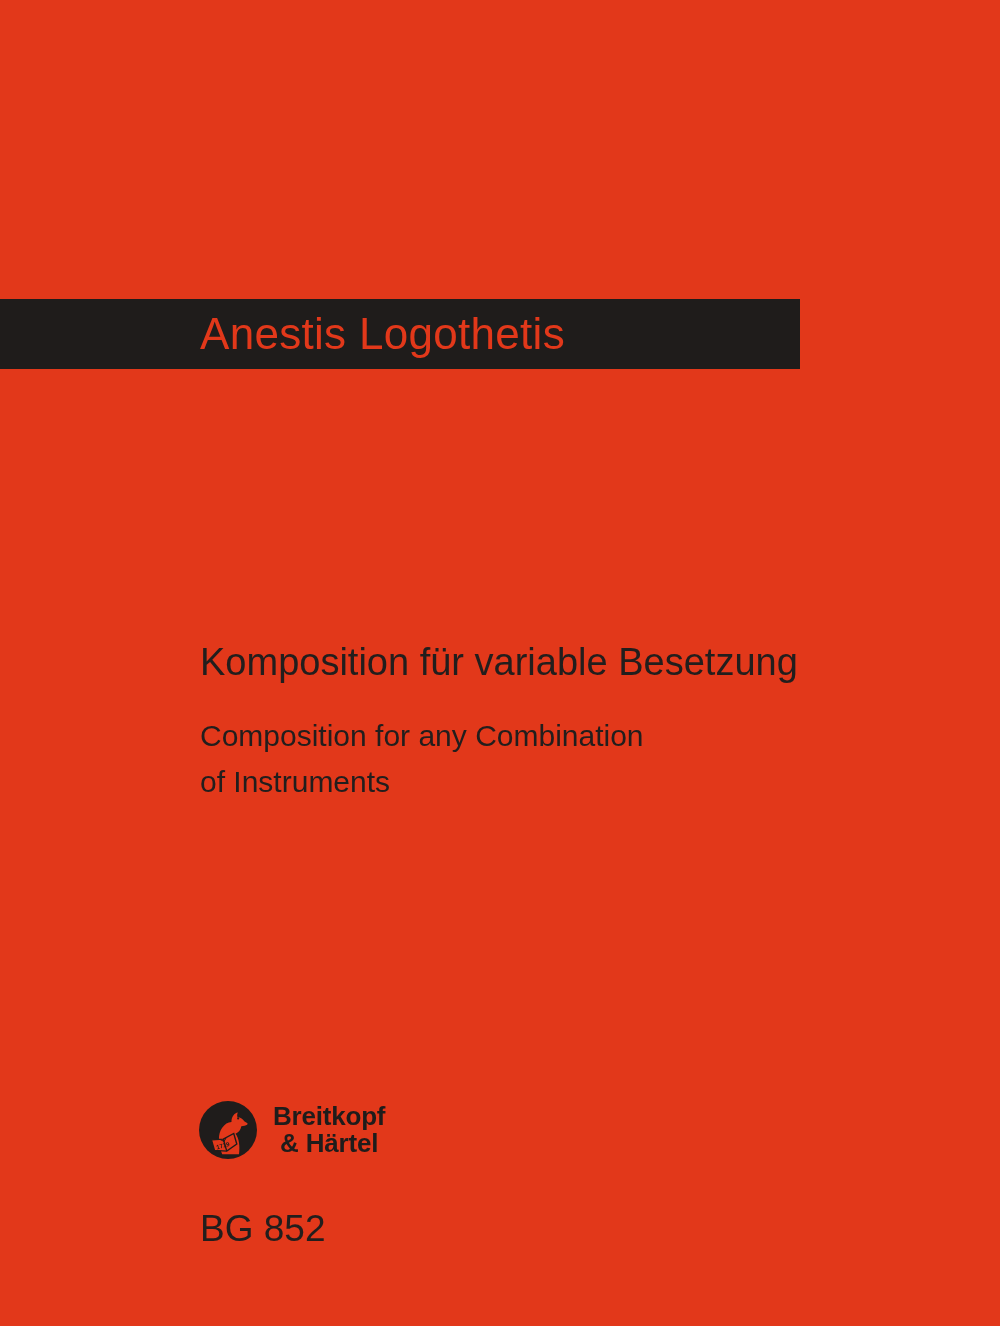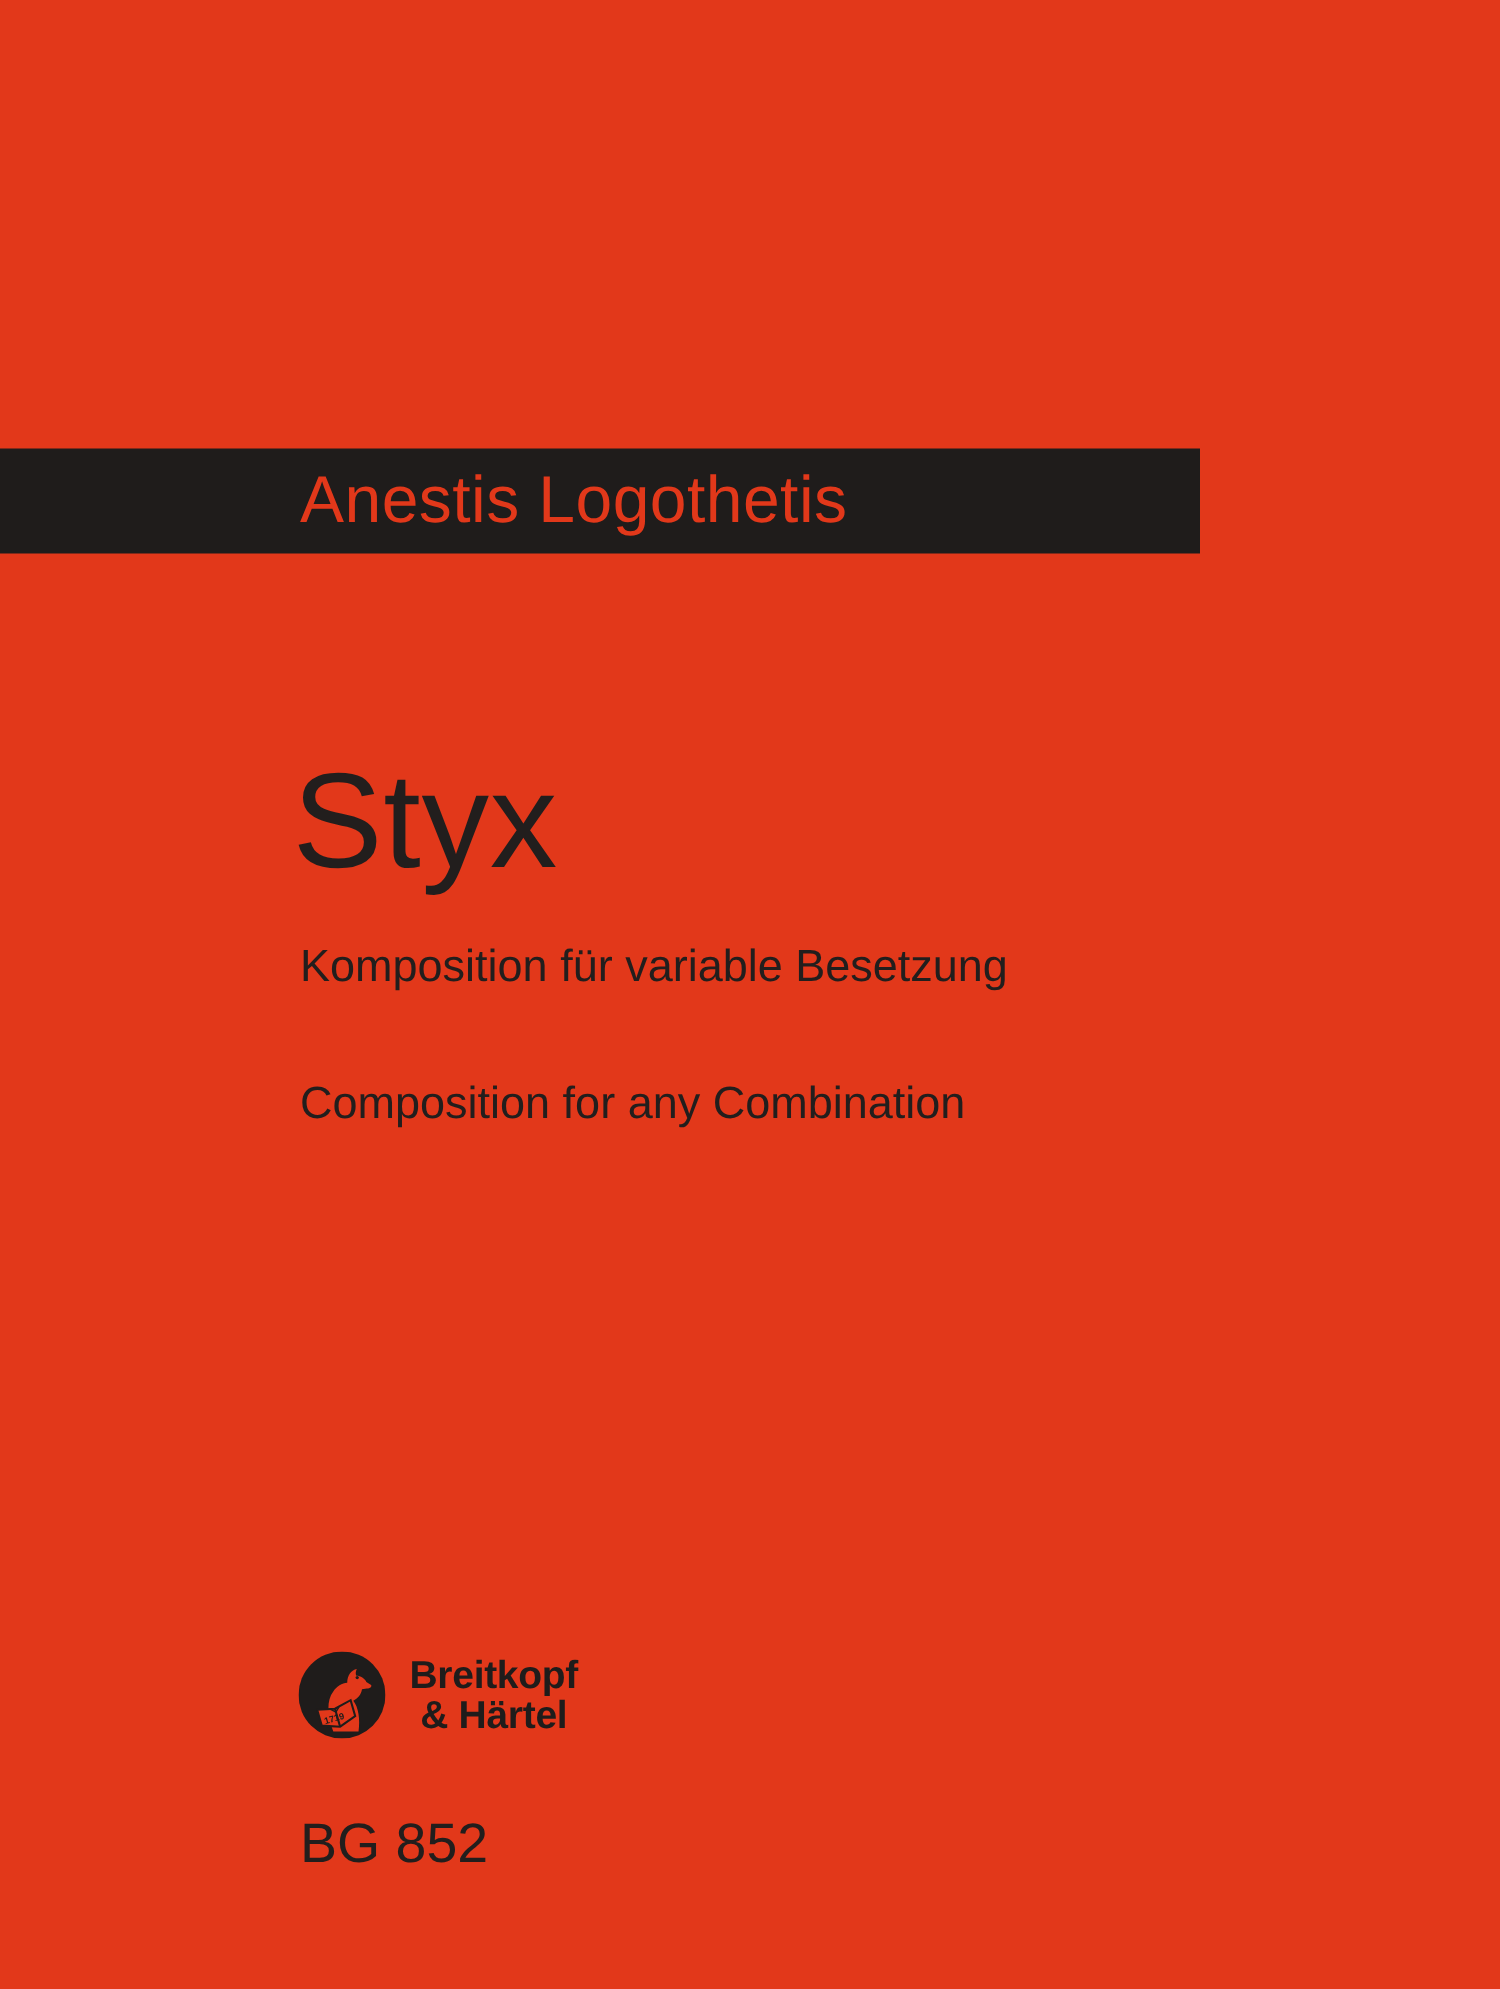--- a/index.html
+++ b/index.html
@@ -42,23 +42,23 @@
     top: 503px;
     left: 195px;
     font-size: 90px;
     line-height: 90px;
     font-weight: 400;
     color: var(--ink);
     letter-spacing: 0.5px;
   }
   .subtitle-de {
     position: absolute;
-    top: 630px;
+    top: 647px;
     left: 200px;
-    font-size: 30px;
+    font-size: 38px;
     line-height: 30px;
     color: var(--ink);
     text-align: center;
   }
   .subtitle-en {
     position: absolute;
     top: 713px;
     left: 200px;
     font-size: 30px;
     line-height: 46px;
@@ -102,26 +102,26 @@
 </style>
 </head>
 <body>
 
 <div class="cover">
 
   <div class="banner">
     <span class="composer">Anestis Logothetis</span>
   </div>
 
-  <h1 class="title">Styx</h1>
 
   <div class="subtitle-de">Komposition für variable Besetzung</div>
 
   <div class="subtitle-en">
     <div>Composition for any Combination</div>
+    <div>of Instruments</div>
   </div>
 
   <div class="publisher">
     <svg class="logo" viewBox="0 0 100 100" aria-hidden="true">
       <defs>
         <clipPath id="logoclip">
             <circle cx="50" cy="50" r="50"></circle>
           </clipPath>
       </defs>
       <circle class="plate" cx="50" cy="50" r="50"></circle>

